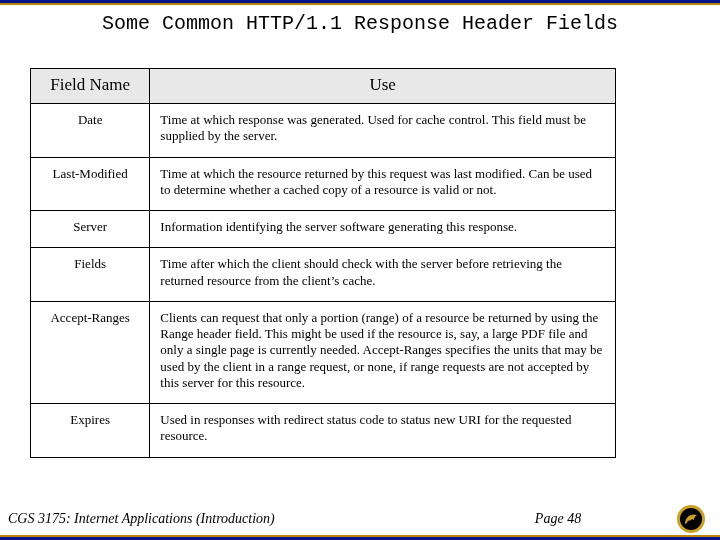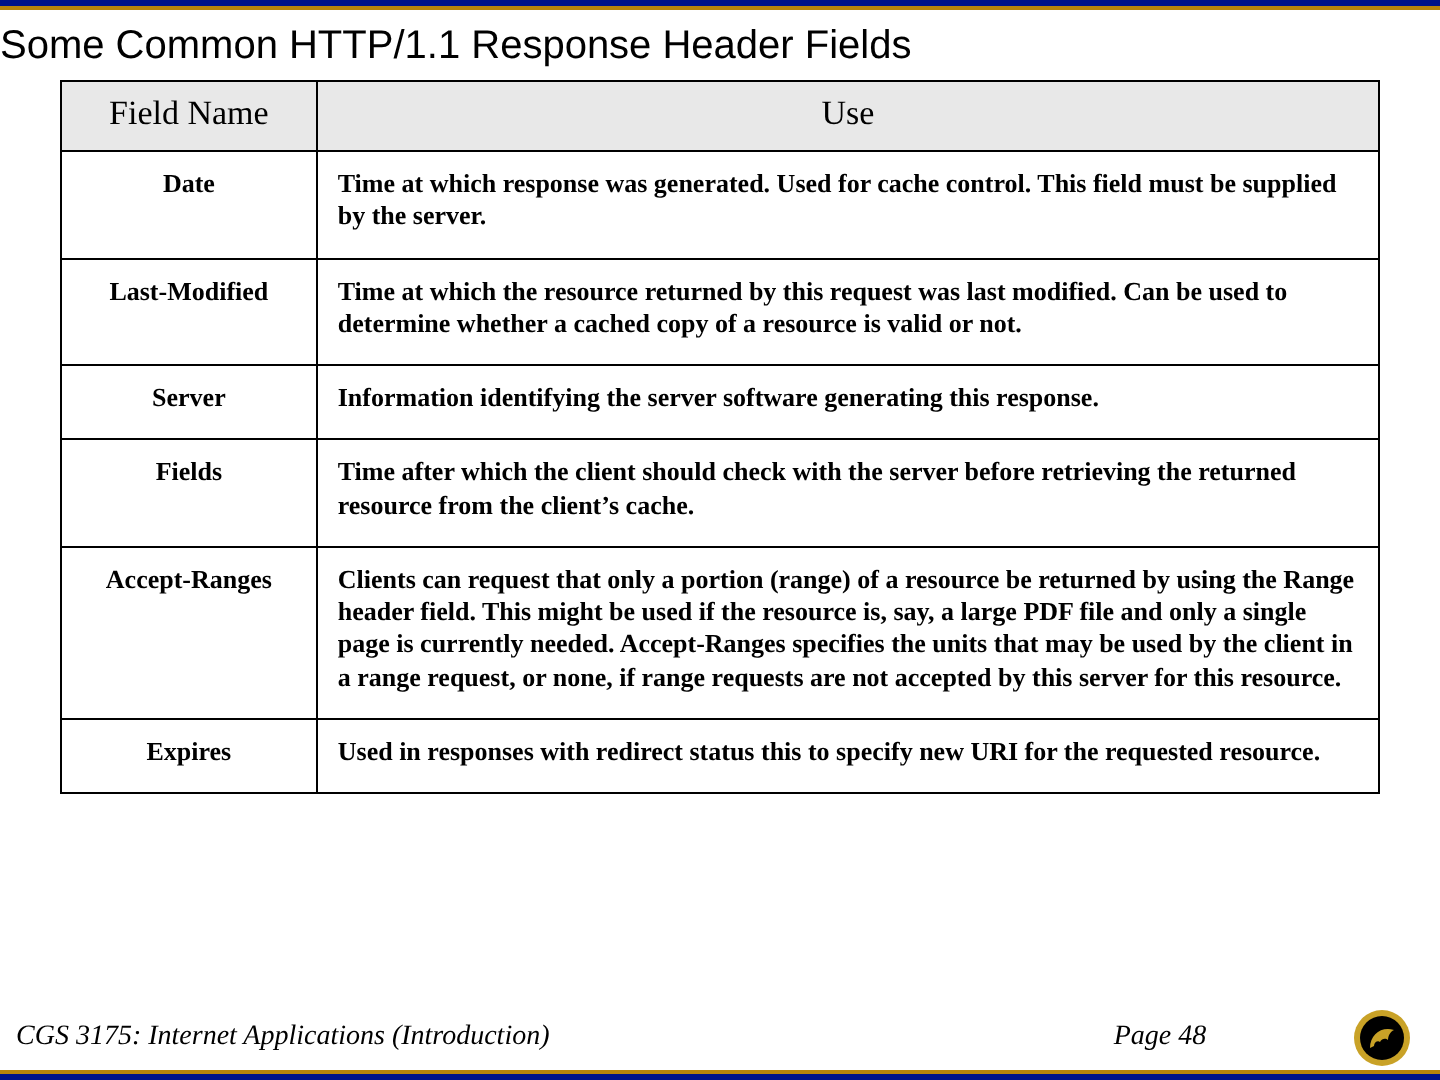--- a/index.html
+++ b/index.html
@@ -3,31 +3,31 @@
 <meta charset="utf-8">
 <style>
   * { margin:0; padding:0; box-sizing:border-box; }
   html,body { width:720px; height:540px; font-family:"Times New Roman",serif; background:#fff; }
   .slide { width:720px; height:540px; position:relative; background:#fff; }
   .stripe { position:absolute; left:0; right:0; }
   .stripe.top1 { top:0; height:3px; background:#001489; }
   .stripe.top2 { top:3px; height:2px; background:#b8860b; }
   .stripe.bot1 { bottom:0; height:3px; background:#001489; }
   .stripe.bot2 { bottom:3px; height:2px; background:#b8860b; }
-  .title { position:absolute; top:12px; left:0; right:0; 
-           font-family:Liberation Sans, sans-serif; font-size:20px; font-weight:400; color:#000; }
-  .tbl { position:absolute; top:40px; left:30px; width:660px; border-collapse:collapse; }
-  .tbl th, .tbl td { border:1.4px solid #000; vertical-align:top;font-weight:bold; }
+  .title { position:absolute; top:12px; left:0; right:0; text-align:center;
+           font-family:Liberation Mono, monospace; font-size:20px; font-weight:400; color:#000; }
+  .tbl { position:absolute; top:68px; left:30px; width:586px; border-collapse:collapse; }
+  .tbl th, .tbl td { border:1.4px solid #000; vertical-align:top; }
   .tbl th { font-family:"Times New Roman",serif; font-size:17px; font-weight:400;
             background:#e8e8e8; text-align:center; padding:6px 4px 8px 4px; }
   .tbl td { font-family:"Times New Roman",serif; font-size:13px; padding:8px 10px 12px 10px; }
   .tbl td.fname { text-align:center; width:128px; }
   .tbl td.use { width:532px; line-height:1.25; }
   .footer { position:absolute; left:0; right:0; bottom:6px; height:30px;
-            display:flex; align-items:center; padding:0 14px 0 8px; }
+            display:flex; align-items:center; padding:0 14px 0 8px;gap:22px; }
   .footer .left { font-style:italic; font-size:14px; flex:1; }
   .footer .mid { font-style:italic; font-size:14px; width:180px; text-align:center;font-family:Liberation Serif, serif; }
   .footer .right { font-style:italic; font-size:14px; width:180px; text-align:center; }
   .footer .logo { width:30px; height:30px; margin-left:6px; }
   .footbar { position:absolute; left:0; right:0; bottom:6px; height:30px;
              background:linear-gradient(#f4f4f4,#dcdcdc); border-top:1px solid #bfbfbf;
              border-bottom:1px solid #bfbfbf; z-index:-1; }
   .logo svg { width:30px; height:30px; }
 </style>
 </head>
@@ -62,21 +62,21 @@
       <tr>
         <td class="fname">Fields</td>
         <td class="use">Time after which the client should check with the server before retrieving the returned resource from the client’s cache.</td>
       </tr>
       <tr>
         <td class="fname">Accept-Ranges</td>
         <td class="use">Clients can request that only a portion (range) of a resource be returned by using the Range header field.  This might be used if the resource is, say, a large PDF file and only a single page is currently needed.  Accept-Ranges specifies the units that may be used by the client in a range request, or none, if range requests are not accepted by this server for this resource.</td>
       </tr>
       <tr>
         <td class="fname">Expires</td>
-        <td class="use">Used in responses with redirect status this to specify new URI for the requested resource.</td>
+        <td class="use">Used in responses with redirect status code to status new URI for the requested resource.</td>
       </tr>
     </tbody>
   </table>
 
   <div class="footbar"></div>
   <div class="footer">
     <div class="left">CGS 3175: Internet Applications (Introduction)</div>
     <div class="mid">Page 48</div>
     <div class="logo">
       <svg viewBox="0 0 30 30">

